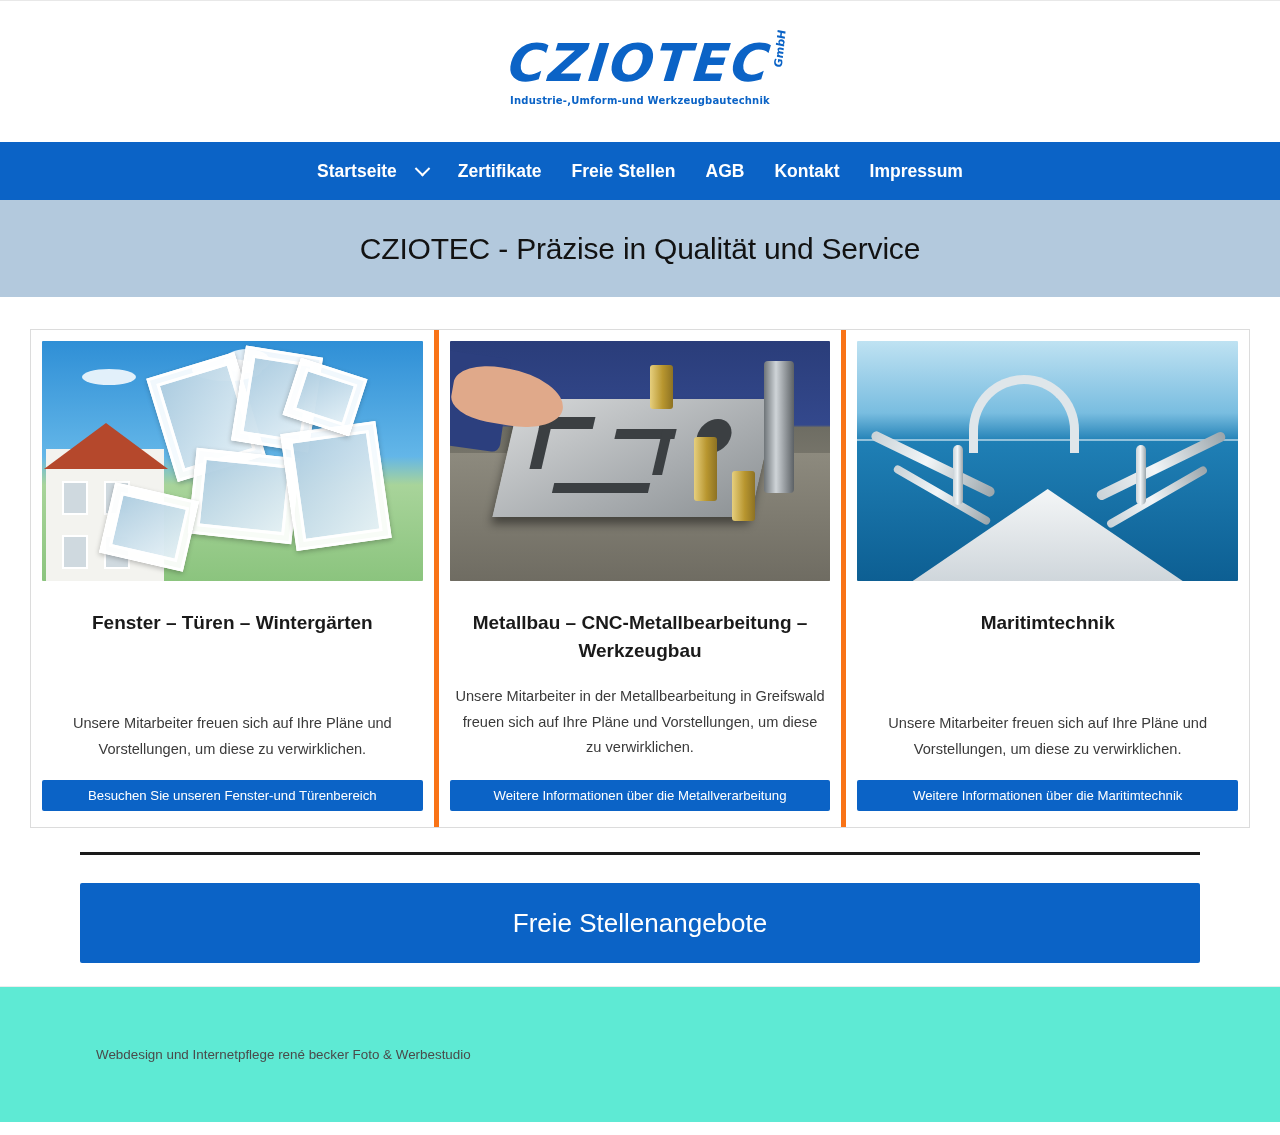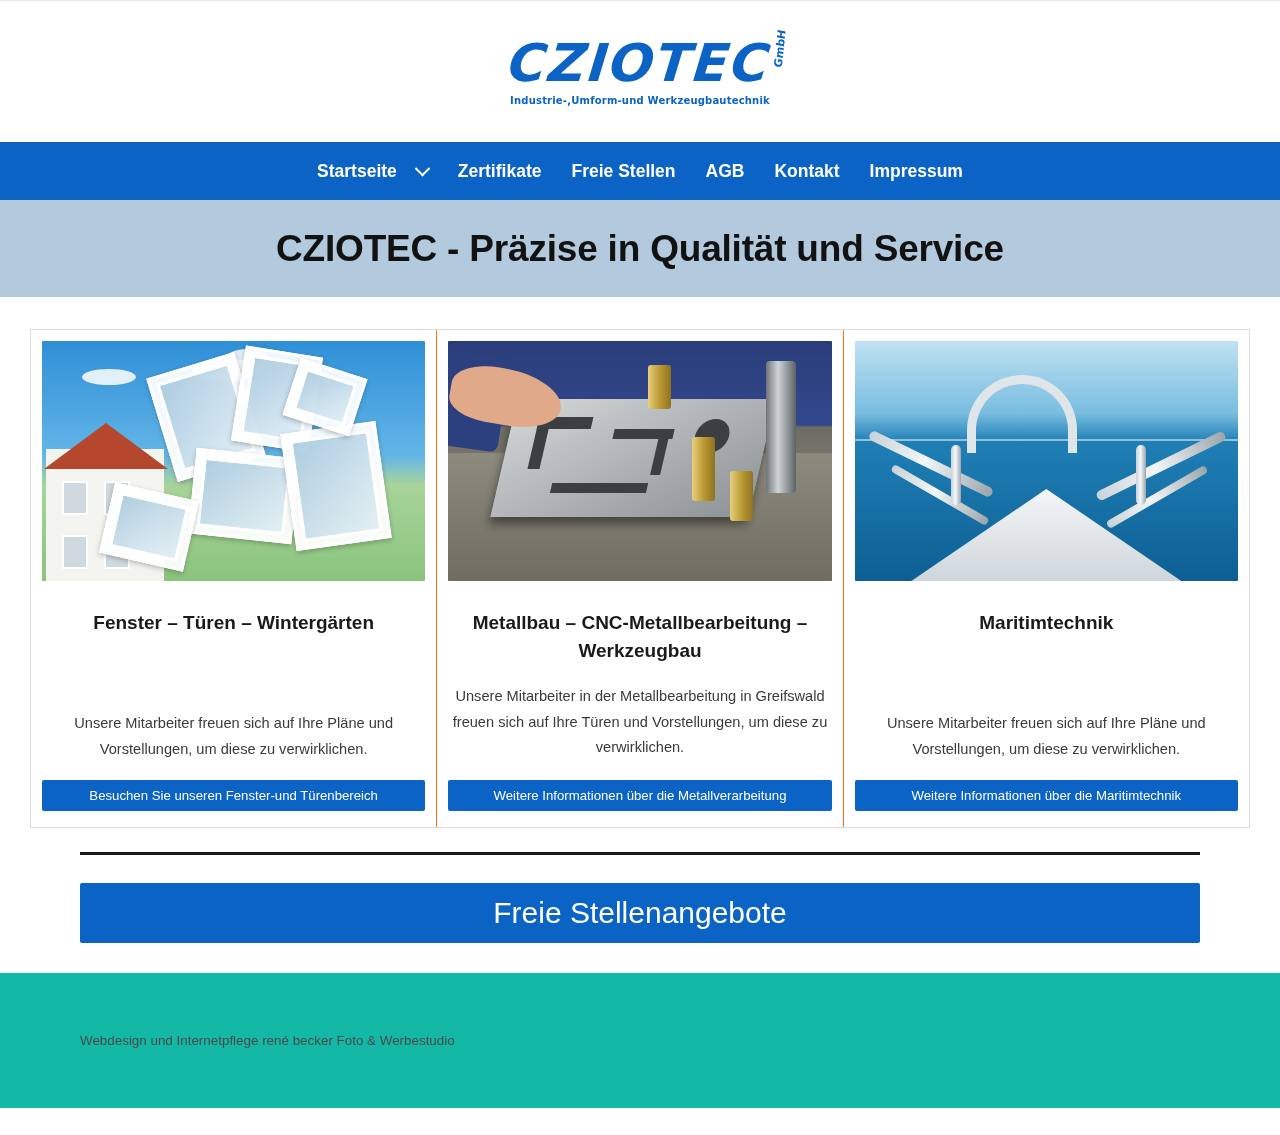--- a/index.html
+++ b/index.html
@@ -91,22 +91,22 @@
 
   
   .hero {
     background: #b3c9dd;
     height: 97px;
     display: flex;
     align-items: center;
     justify-content: center;
   }
   .hero-title {
-    font-size: 37px;
-    font-weight: 700;
+    font-size: 30px;
+    font-weight: 400;
     color: #121212;
     margin: 0;
     letter-spacing: -0.2px;
     text-align: center;
   }
 
   
   .cards-section {
     padding: 32px 0 0 0;
   }
@@ -117,21 +117,21 @@
     border: 1px solid #dcdcdc;
     background: #fff;
   }
   .card {
     flex: 1 1 0;
     padding: 11px 11px 16px 11px;
     display: flex;
     flex-direction: column;
     position: relative;
   }
-  .card + .card { border-left: 1px solid #f97316; }
+  .card + .card { border-left: 5px solid #f97316; }
 
   .card-img {
     width: 100%;
     height: 240px;
     border-radius: 1px;
     overflow: hidden;
     position: relative;
   }
   .card-title {
     margin: 28px 6px 0 6px;
@@ -174,35 +174,36 @@
     border-top: 3px solid #1a1a1a;
   }
   .cta-wrap { padding: 28px 0 0 0; }
   .cta-button {
     display: block;
     width: 1120px;
     margin: 0 auto;
     background: #0b63c6;
     color: #fff;
     border: none;
-    height: 60px;
-    font-size: 30px;
+    height: 80px;
+    font-size: 26px;
     font-family: "Liberation Sans", sans-serif;
     cursor: pointer;
     border-radius: 2px;
   }
 
   
   .site-footer {
-    margin-top: 29px;
+    margin-top: 23px;
     height: 136px;
-    background: #14b8a6;
+    background: #5eead4;
     border-top: 1px solid #ececec;
     display: flex;
     align-items: center;
+    padding-left: 16px;
   }
   .footer-text {
     margin-left: 80px;
     font-size: 13.4px;
     color: #4a4a4a;
   }
 
   
   .img-windows { background: linear-gradient(#2f8fd6 0%, #63b6e8 48%, #a8d49a 60%, #8bc47e 100%); }
   .img-windows .sky-cloud {
@@ -373,21 +374,21 @@
           <b style="left:186px; top:20px; width:34px; height:34px; border-radius:50%;"></b>
         </div>
         <div class="sleeve"></div>
         <div class="hand"></div>
         <div class="post" style="left:200px; top:24px; height:44px;"></div>
         <div class="post" style="left:244px; top:96px; height:64px;"></div>
         <div class="post" style="left:282px; top:130px; height:50px;"></div>
         <div class="cyl"></div>
       </div>
       <div class="card-title">Metallbau – CNC-Metallbearbeitung – Werkzeugbau</div>
-      <div class="card-text">Unsere Mitarbeiter in der Metallbearbeitung in Greifswald freuen sich auf Ihre Türen und Vorstellungen, um diese zu verwirklichen.</div>
+      <div class="card-text">Unsere Mitarbeiter in der Metallbearbeitung in Greifswald freuen sich auf Ihre Pläne und Vorstellungen, um diese zu verwirklichen.</div>
       <button class="card-btn">Weitere Informationen über die Metallverarbeitung</button>
     </div>
 
     <div class="card c3">
       <div class="card-img img-sea">
         <div class="horizon"></div>
         <div class="deck"></div>
         <div class="arch" style="left:112px; top:34px; width:110px; height:78px;"></div>
         <div class="rail" style="left:8px; top:118px; width:136px; height:10px; transform:rotate(26deg);"></div>
         <div class="rail" style="right:6px; top:120px; width:142px; height:10px; transform:rotate(-26deg);"></div>

